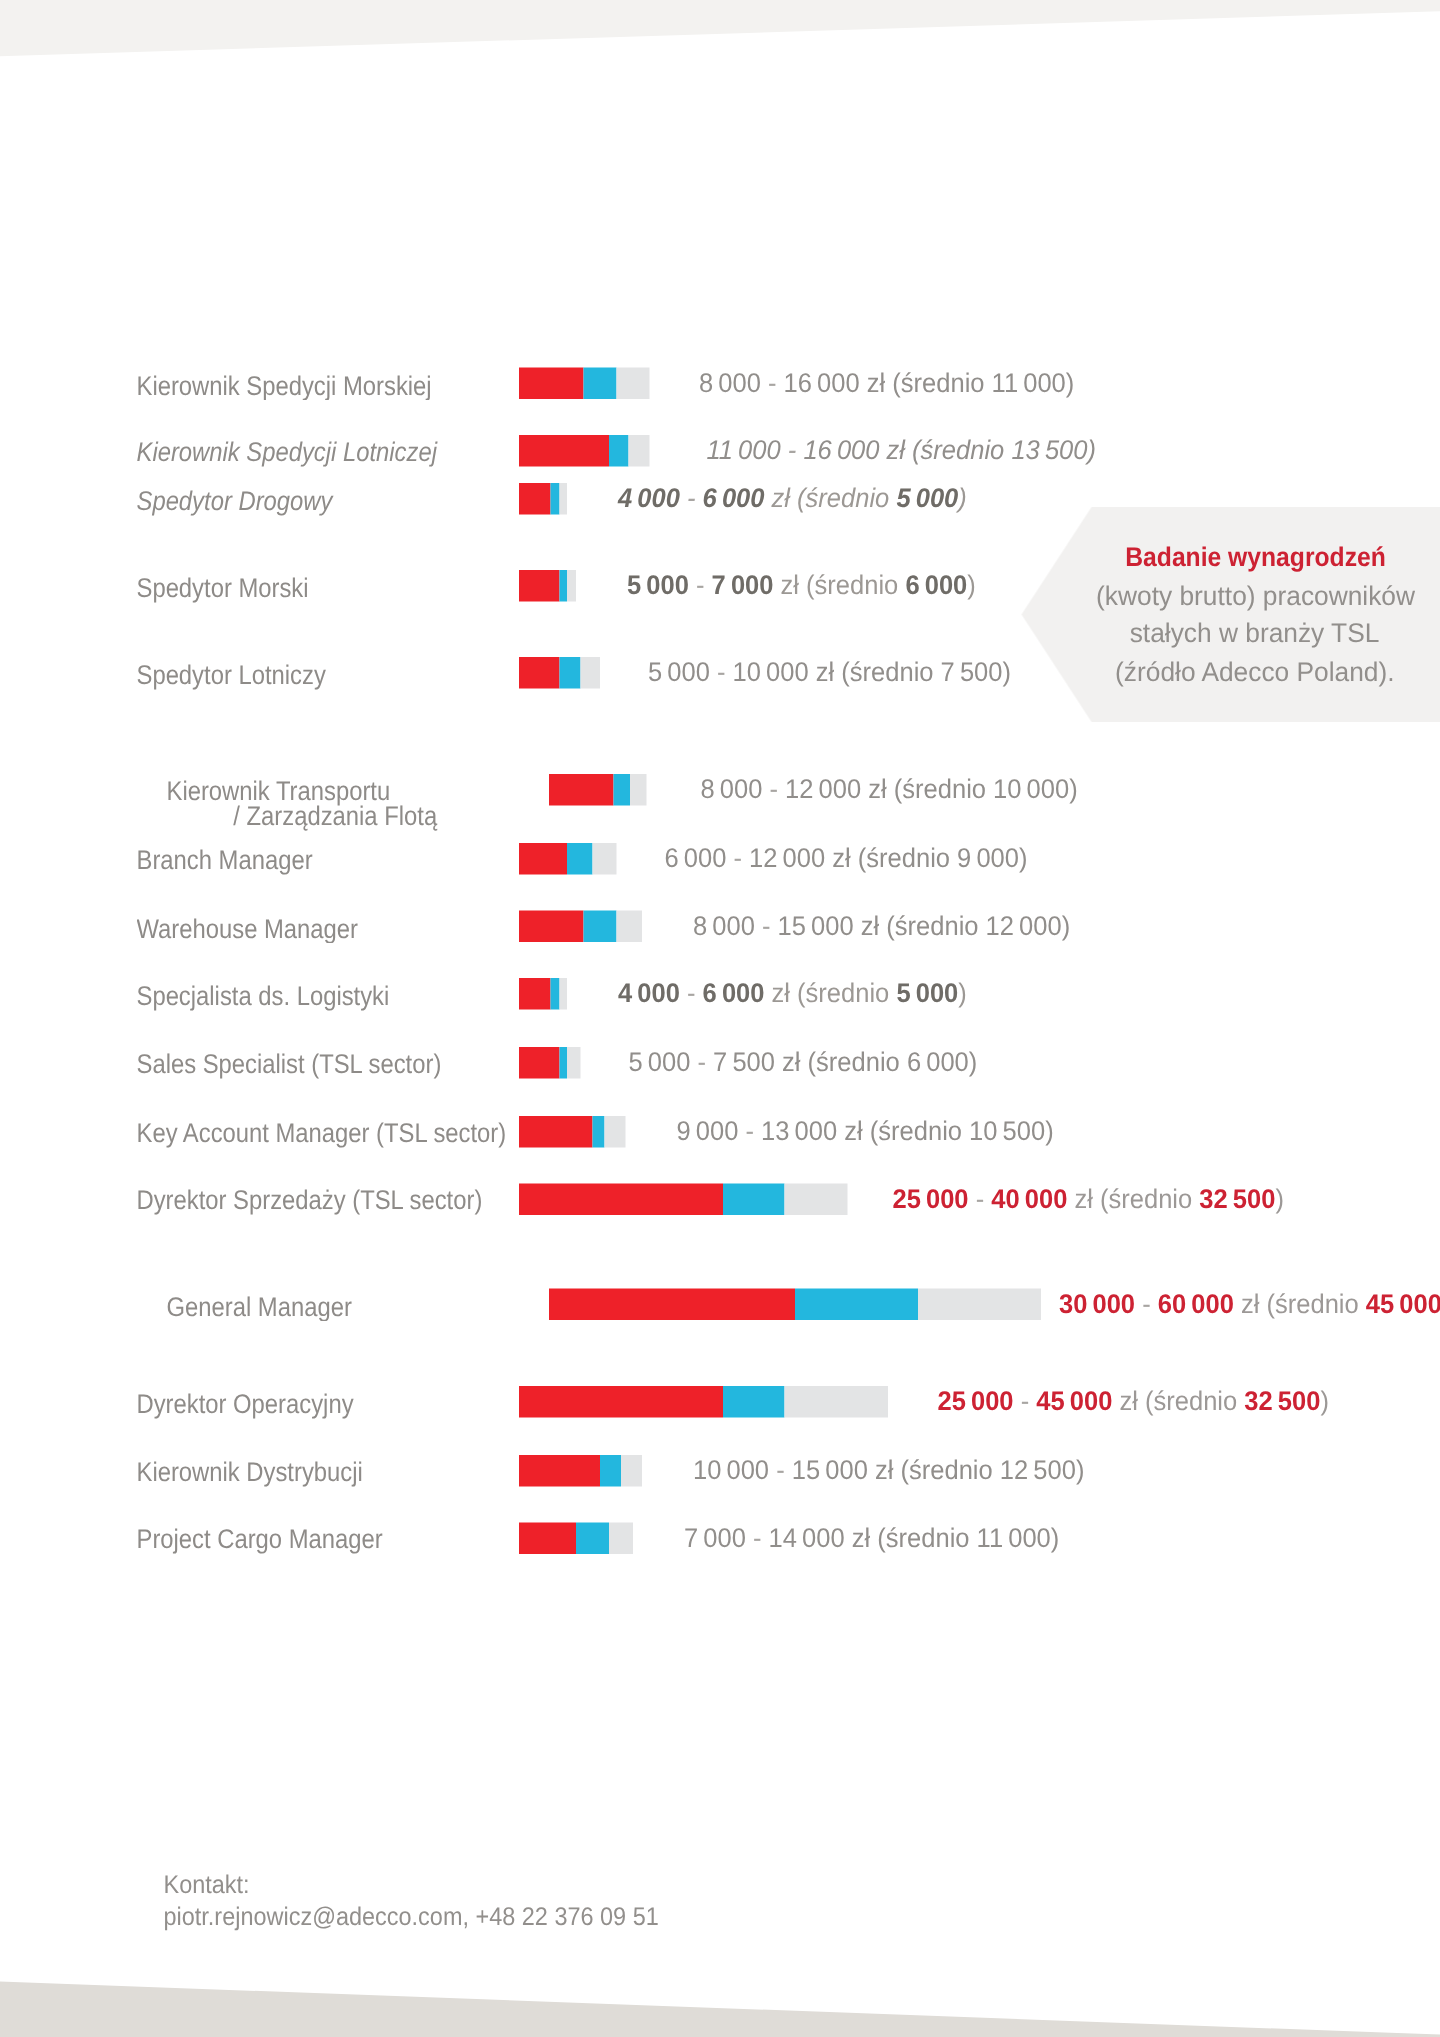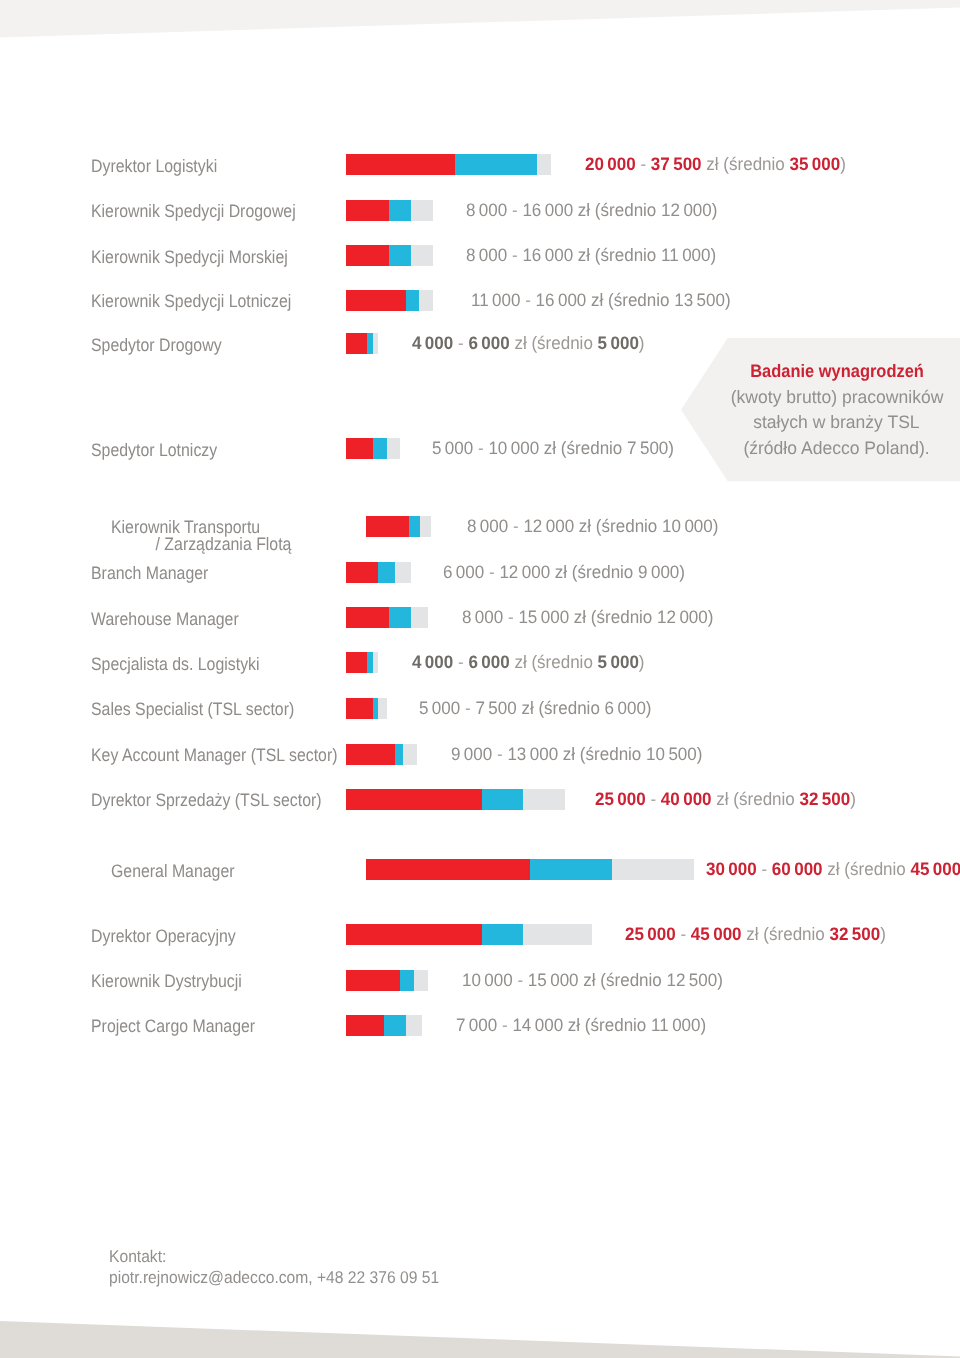--- a/index.html
+++ b/index.html
@@ -42,64 +42,55 @@
 </head>
 <body>
 
 <div id="page">
 
   <svg id="top-band" class="band" viewBox="0 0 960 44" width="960" height="44" preserveAspectRatio="none">
     <polygon points="0,0 960,0 960,7.5 0,37.5" fill="#f3f2f0"></polygon>
   </svg>
 
   <div id="chart">
-      <div class="row" style="top: 154.3px; height: 21px;">
-        <div class="row-label" style="top: 3.5px;"><span>Dyrektor Logistyki</span></div>
-        <div class="bar" style="width: 205.312px;">
-          <div class="seg" style="left: 0px; width: 109.5px; background: rgb(238, 33, 41);"></div>
-          <div class="seg" style="left: 109.5px; width: 82.125px; background: rgb(35, 183, 222);"></div>
-          <div class="seg" style="left: 191.625px; width: 13.6875px; background: rgb(227, 228, 229);"></div>
-        </div>
-        <div class="row-value s-red" style="left: 584.8px; top: 2.2px;"><span class="b">20 000</span> <span class="sep">-</span> <span class="b">37 500</span> <span>zł (średnio</span> <span class="b">35 000</span><span>)</span></div>
-      </div>
-      <div class="row" style="top: 199.6px; height: 21px;">
-        <div class="row-label" style="top: 3.5px;"><span>Kierownik Spedycji Drogowej</span></div>
-        <div class="bar" style="width: 87.6px;">
-          <div class="seg" style="left: 0px; width: 43.8px; background: rgb(238, 33, 41);"></div>
-          <div class="seg" style="left: 43.8px; width: 21.9px; background: rgb(35, 183, 222);"></div>
-          <div class="seg" style="left: 65.7px; width: 21.9px; background: rgb(227, 228, 229);"></div>
-        </div>
-        <div class="row-value s-light" style="left: 465.7px; top: 2.2px;"><span class="b">8 000</span> <span class="sep">-</span> <span class="b">16 000</span> <span>zł (średnio</span> <span class="b">12 000</span><span>)</span></div>
-      </div>
       <div class="row" style="top: 245px; height: 21px;">
         <div class="row-label" style="top: 3.5px;"><span>Kierownik Spedycji Morskiej</span></div>
         <div class="bar" style="width: 87.6px;">
           <div class="seg" style="left: 0px; width: 43.8px; background: rgb(238, 33, 41);"></div>
           <div class="seg" style="left: 43.8px; width: 21.9px; background: rgb(35, 183, 222);"></div>
           <div class="seg" style="left: 65.7px; width: 21.9px; background: rgb(227, 228, 229);"></div>
         </div>
         <div class="row-value s-light" style="left: 465.7px; top: 2.2px;"><span class="b">8 000</span> <span class="sep">-</span> <span class="b">16 000</span> <span>zł (średnio</span> <span class="b">11 000</span><span>)</span></div>
       </div>
-      <div class="row" style="top: 289.5px; height: 21px;">
+      <div class="row" style="top: 289.5px; height: 21px; font-style: italic;">
         <div class="row-label" style="top: 3.5px;"><span>Kierownik Spedycji Lotniczej</span></div>
         <div class="bar" style="width: 87.6px;">
           <div class="seg" style="left: 0px; width: 60.225px; background: rgb(238, 33, 41);"></div>
           <div class="seg" style="left: 60.225px; width: 13.6875px; background: rgb(35, 183, 222);"></div>
           <div class="seg" style="left: 73.9125px; width: 13.6875px; background: rgb(227, 228, 229);"></div>
         </div>
         <div class="row-value s-light" style="left: 471.1px; top: 2.2px;"><span class="b">11 000</span> <span class="sep">-</span> <span class="b">16 000</span> <span>zł (średnio</span> <span class="b">13 500</span><span>)</span></div>
       </div>
-      <div class="row" style="top: 333px; height: 21px;">
+      <div class="row" style="top: 322px; height: 21px; font-style: italic;">
         <div class="row-label" style="top: 3.5px;"><span>Spedytor Drogowy</span></div>
         <div class="bar" style="width: 32.85px;">
           <div class="seg" style="left: 0px; width: 21.9px; background: rgb(238, 33, 41);"></div>
           <div class="seg" style="left: 21.9px; width: 5.475px; background: rgb(35, 183, 222);"></div>
           <div class="seg" style="left: 27.375px; width: 5.475px; background: rgb(227, 228, 229);"></div>
         </div>
         <div class="row-value s-dark" style="left: 411.5px; top: 2.2px;"><span class="b">4 000</span> <span class="sep">-</span> <span class="b">6 000</span> <span>zł (średnio</span> <span class="b">5 000</span><span>)</span></div>
+      </div>
+      <div class="row" style="top: 380.2px; height: 21px;">
+        <div class="row-label" style="top: 3.5px;"><span>Spedytor Morski</span></div>
+        <div class="bar" style="width: 38.325px;">
+          <div class="seg" style="left: 0px; width: 27.375px; background: rgb(238, 33, 41);"></div>
+          <div class="seg" style="left: 27.375px; width: 5.475px; background: rgb(35, 183, 222);"></div>
+          <div class="seg" style="left: 32.85px; width: 5.475px; background: rgb(227, 228, 229);"></div>
+        </div>
+        <div class="row-value s-dark" style="left: 418.3px; top: 2.2px;"><span class="b">5 000</span> <span class="sep">-</span> <span class="b">7 000</span> <span>zł (średnio</span> <span class="b">6 000</span><span>)</span></div>
       </div>
       <div class="row" style="top: 438px; height: 21px; padding-left: 22px;">
         <div class="row-label" style="top: 3.5px;"><span>Spedytor Lotniczy</span></div>
         <div class="bar" style="width: 54.75px;">
           <div class="seg" style="left: 0px; width: 27.375px; background: rgb(238, 33, 41);"></div>
           <div class="seg" style="left: 27.375px; width: 13.6875px; background: rgb(35, 183, 222);"></div>
           <div class="seg" style="left: 41.0625px; width: 13.6875px; background: rgb(227, 228, 229);"></div>
         </div>
         <div class="row-value s-light" style="left: 431.8px; top: 2.2px;"><span class="b">5 000</span> <span class="sep">-</span> <span class="b">10 000</span> <span>zł (średnio</span> <span class="b">7 500</span><span>)</span></div>
       </div>

